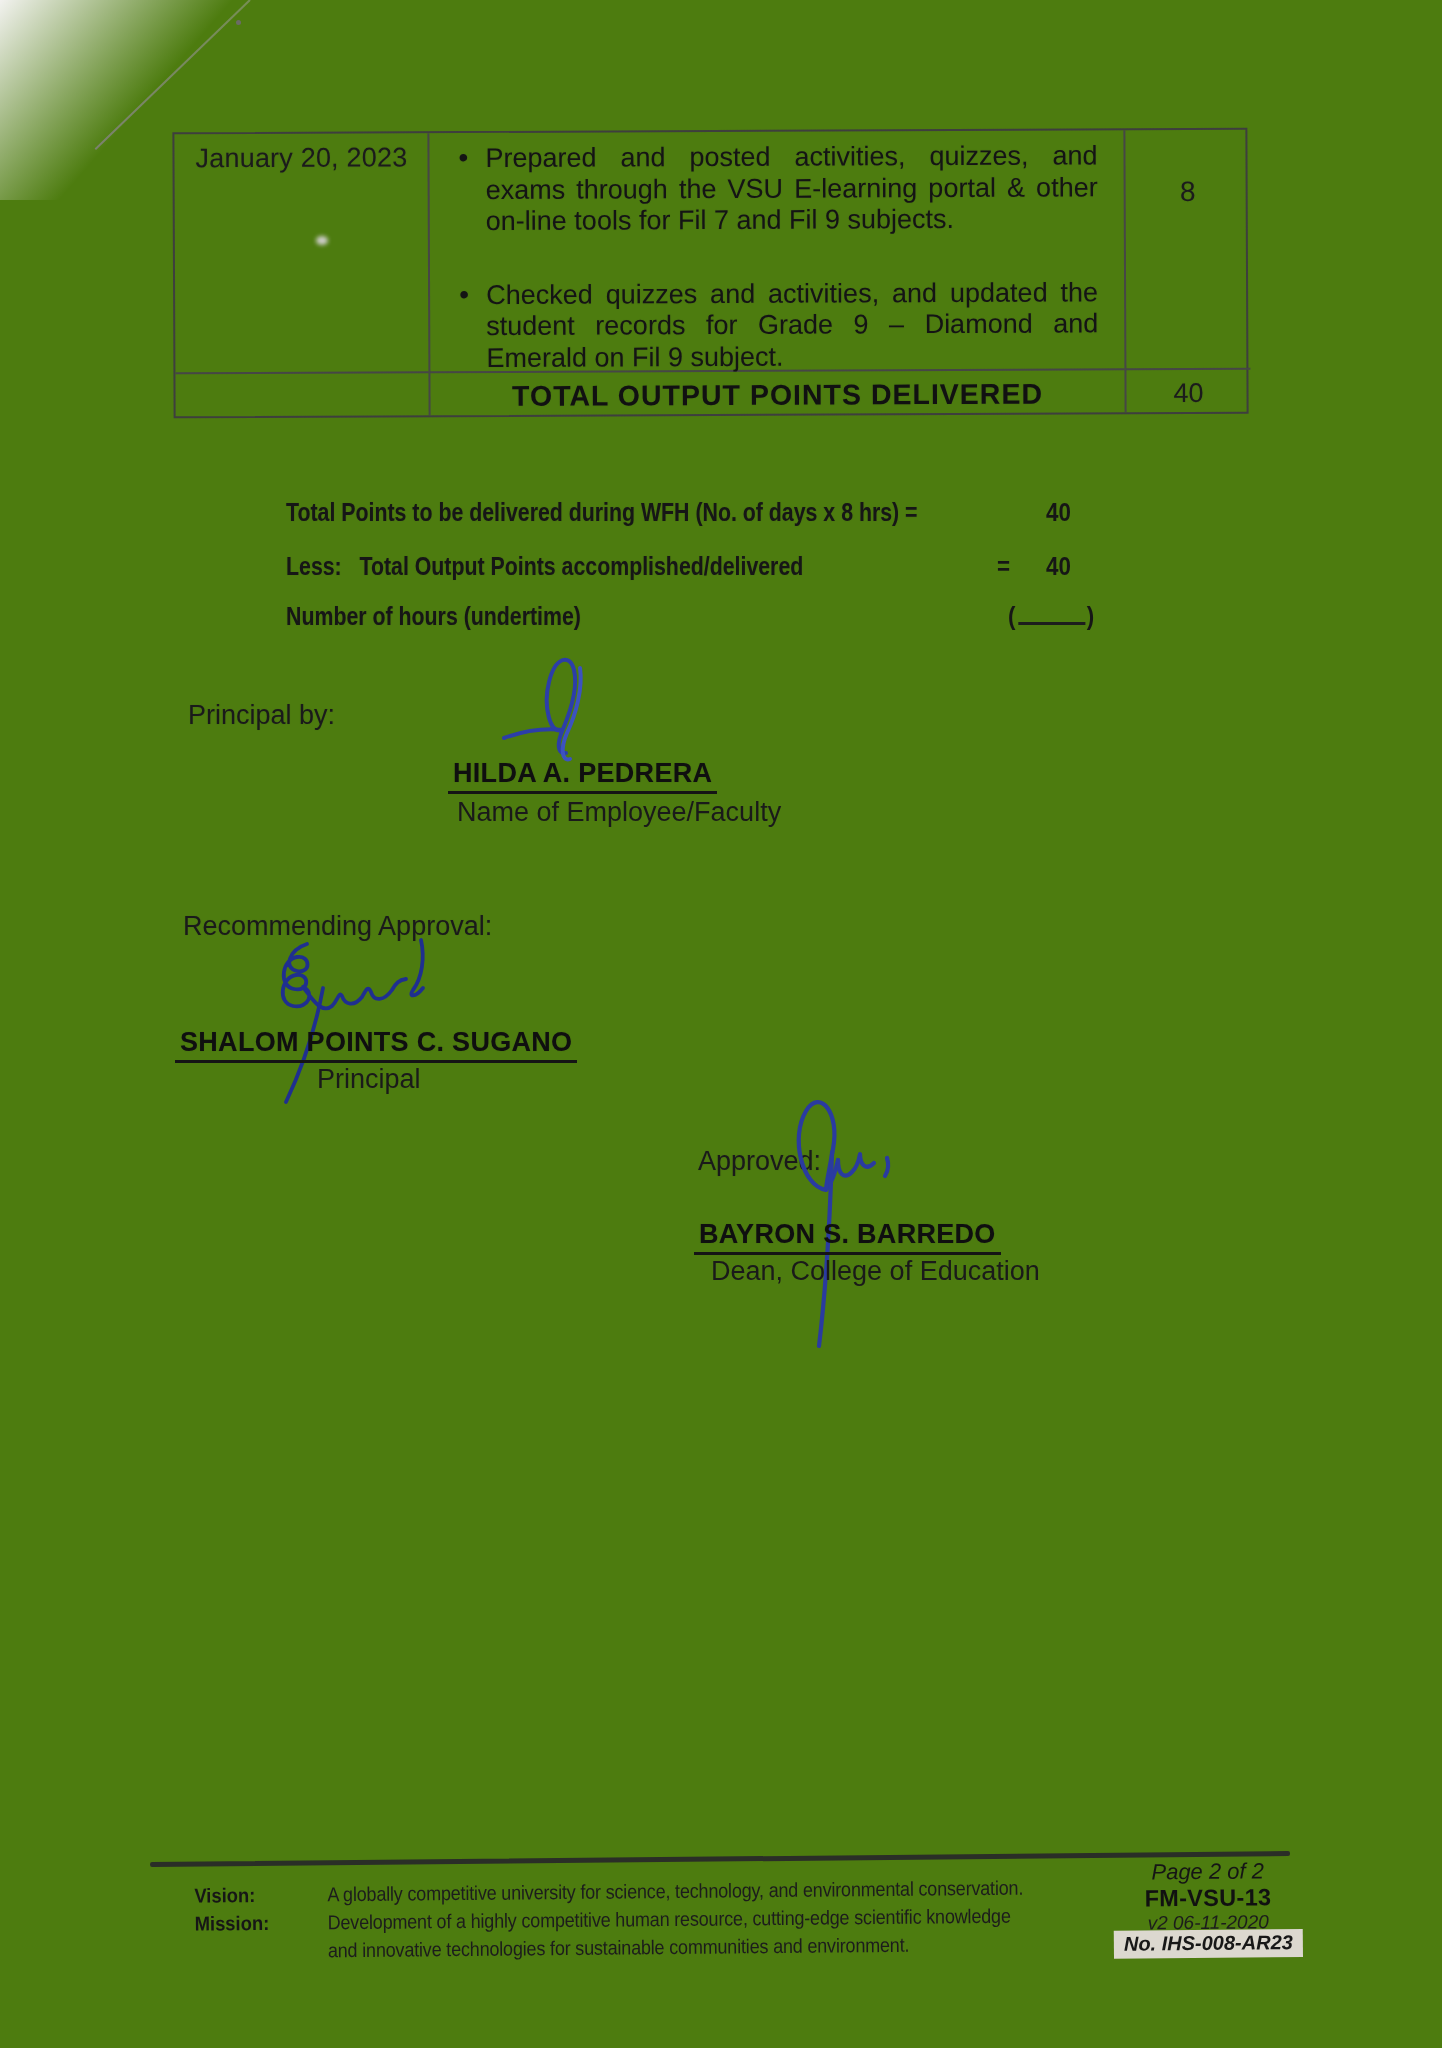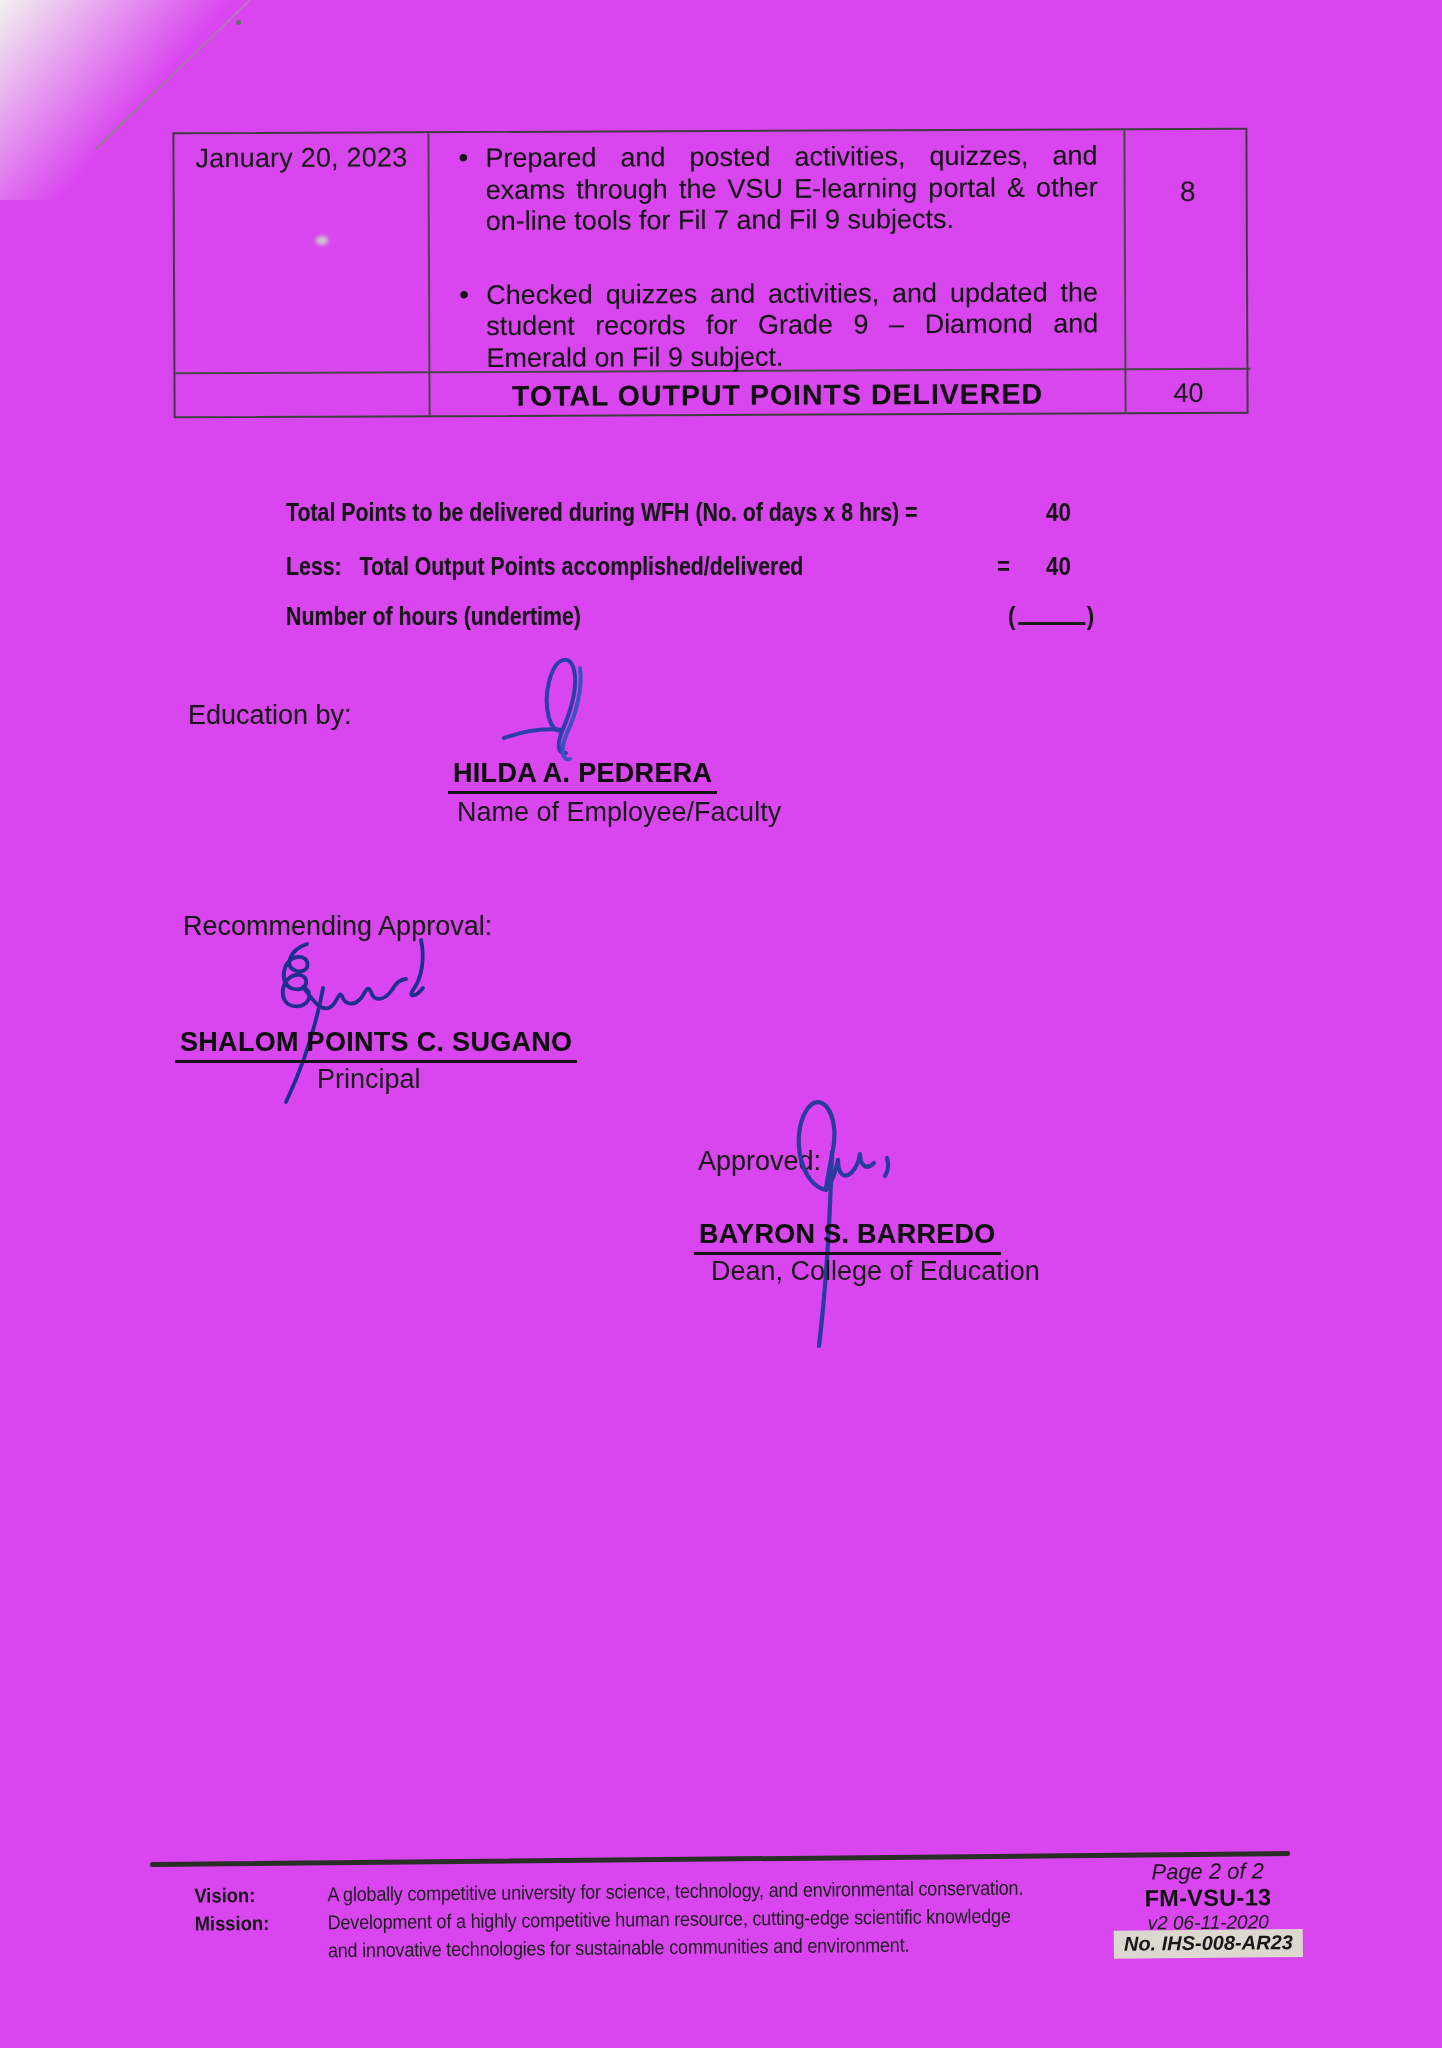--- a/index.html
+++ b/index.html
@@ -1,19 +1,19 @@
 <!DOCTYPE html>
 <html><head>
 <meta charset="utf-8">
 <style>
   * { margin:0; padding:0; box-sizing:border-box; }
   html,body { background:#ffffff; }
   #page {
     position:relative; width:1442px; height:2048px;
-    background:#d946ef; overflow:hidden;
+    background:#4d7c0f; overflow:hidden;
     font-family:"Liberation Sans", sans-serif;
     color:#1b1b1b;
   }
   
   .corner-shade {
     position:absolute; left:0; top:0; width:250px; height:200px;
     background:linear-gradient(131deg, #f2f2ef 0%, rgba(252,252,250,0) 55%);
   }
   .fold-line {
     position:absolute; left:96px; top:148px; width:215px; height:2px;
@@ -115,21 +115,21 @@
   <div class="sum-label row1">Total Points to be delivered during WFH (No. of days x 8 hrs) =</div>
   <div class="sum-val row1 val-col">40</div>
 
   <div class="sum-label row2">Less:   Total Output Points accomplished/delivered</div>
   <div class="sum-val row2 eq2">=</div>
   <div class="sum-val row2 val-col">40</div>
 
   <div class="sum-label row3">Number of hours (undertime)</div>
   <div class="sum-val row3 paren-group"><span>(</span><span class="blank-line"></span><span>)</span></div>
 
-  <div class="sig-label" style="left:188px; top:700px;">Education by:</div>
+  <div class="sig-label" style="left:188px; top:700px;">Principal by:</div>
   <svg class="sig-svg" style="left:498px; top:648px;" width="125" height="122" viewBox="0 0 125 122">
     <path d="M6,90 C26,83 46,80 64,82" stroke="#2c3ea8" stroke-width="4"></path>
     <path d="M64,82 C52,87 45,58 51,34 C57,9 72,5 76,22 C80,39 73,62 65,81 C58,97 60,106 68,105" stroke="#2c3ea8" stroke-width="4"></path>
     <path d="M82,20 C85,40 78,66 69,85 C62,101 64,114 72,111" stroke="#3c52c0" stroke-width="4"></path>
   </svg>
   <div class="sig-name" style="left:448px; top:758px;">HILDA A. PEDRERA</div>
   <div class="sig-title" style="left:438px; top:797px;margin-left:19px;">Name of Employee/Faculty</div>
 
   <div class="sig-label" style="left:183px; top:911px;">Recommending Approval:</div>
   <svg class="sig-svg" style="left:235px; top:926px;" width="215" height="192" viewBox="0 0 215 192">

